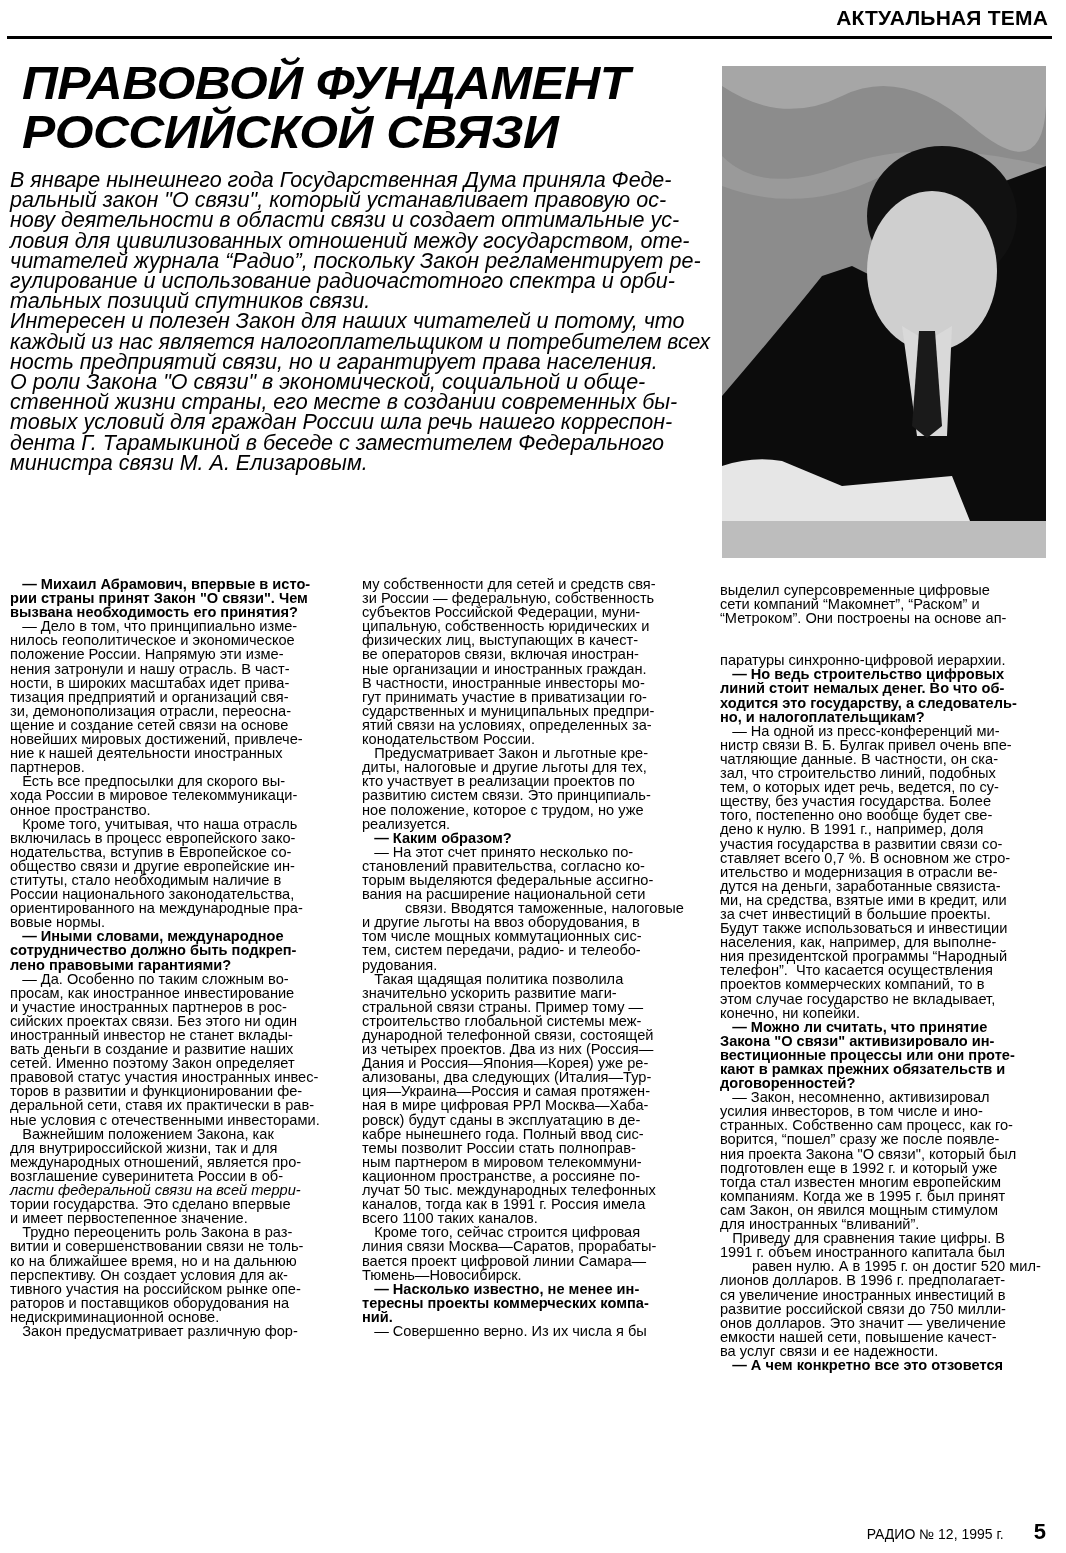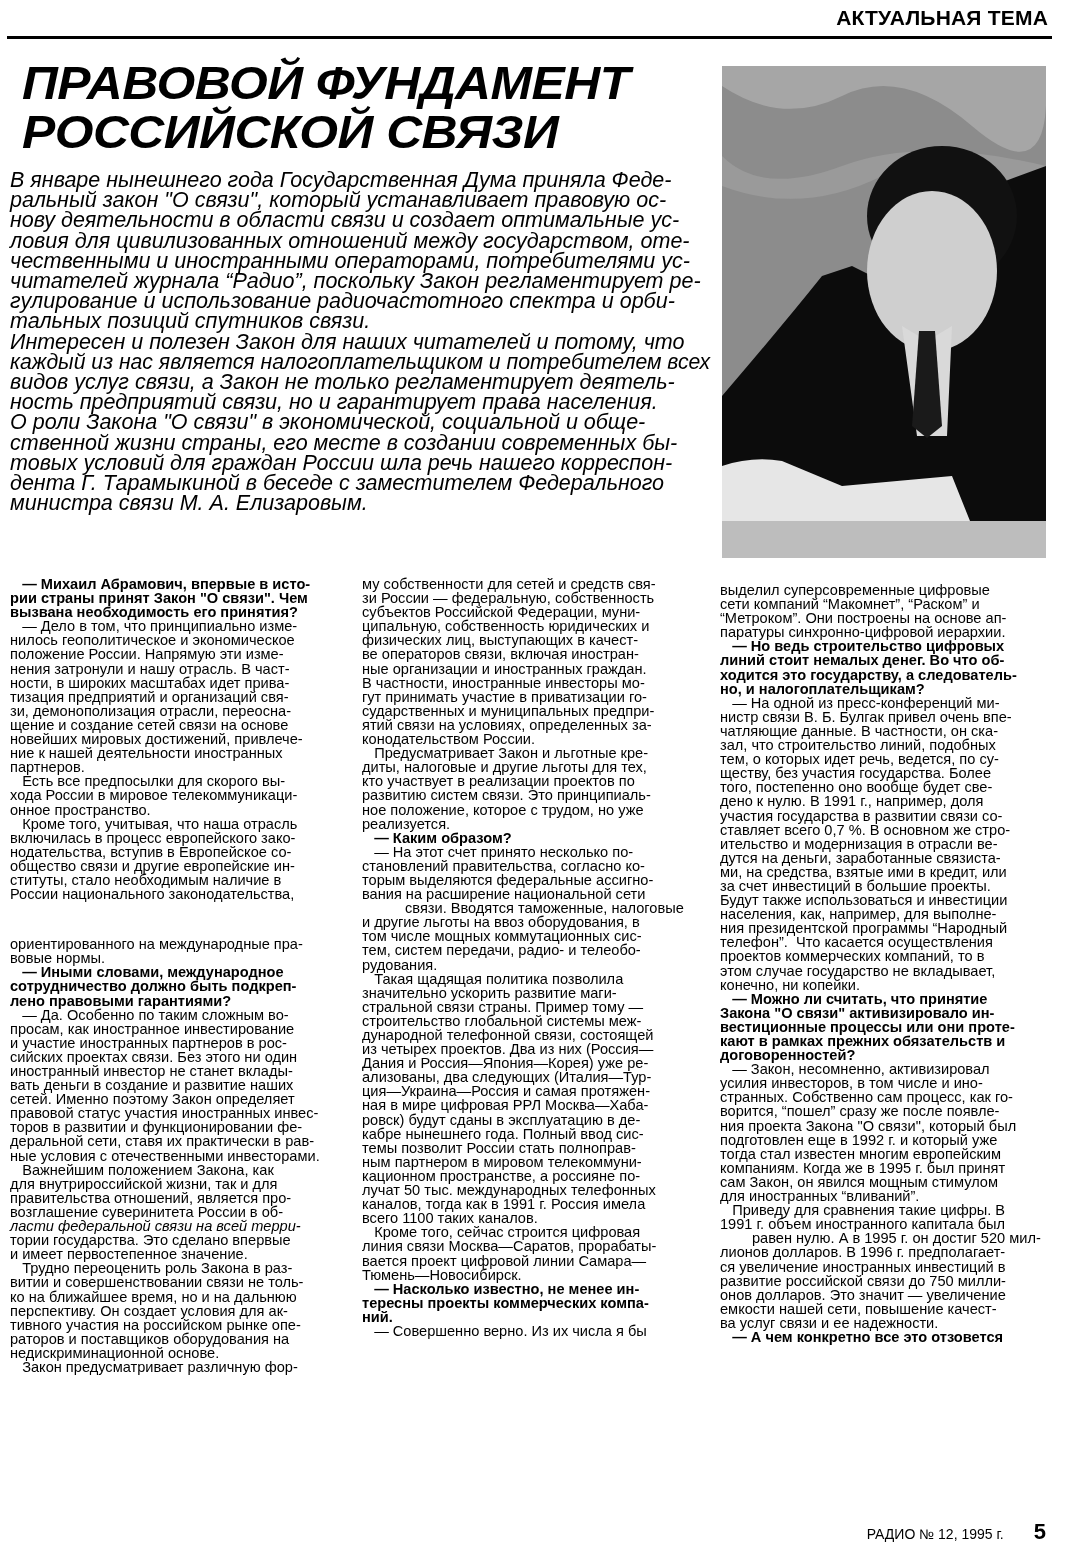--- a/index.html
+++ b/index.html
@@ -68,27 +68,25 @@
     <path d="M0 400 Q30 390 60 395 L120 420 L230 410 L250 460 L0 492Z" fill="#e6e6e6"></path>
     <path d="M0 455 L324 455 L324 492 L0 492Z" fill="#bdbdbd"></path>
   </svg>
 </div>
 
 <div class="intro" id="intro">
     <div><span style="display: inline-block; transform-origin: left top;">В январе нынешнего года Государственная Дума приняла Феде-</span></div>
     <div><span style="display: inline-block; transform-origin: left top;">ральный закон "О связи", который устанавливает правовую ос-</span></div>
     <div><span style="display: inline-block; transform-origin: left top;">нову деятельности в области связи и создает оптимальные ус-</span></div>
     <div><span style="display: inline-block; transform-origin: left top;">ловия для цивилизованных отношений между государством, оте-</span></div>
-    <div><span style="display: inline-block; transform-origin: left top;">чественными и иностранными операторами, потребителями ус-</span></div>
     <div><span style="display: inline-block; transform-origin: left top;">читателей журнала “Радио”, поскольку Закон регламентирует ре-</span></div>
     <div><span style="display: inline-block; transform-origin: left top;">гулирование и использование радиочастотного спектра и орби-</span></div>
     <div><span style="display: inline-block; transform-origin: left top;">тальных позиций спутников связи.</span></div>
     <div><span style="display: inline-block; transform-origin: left top;">Интересен и полезен Закон для наших читателей и потому, что</span></div>
     <div><span style="display: inline-block; transform-origin: left top; transform: scaleX(0.985894);">каждый из нас является налогоплательщиком и потребителем всех</span></div>
-    <div><span style="display: inline-block; transform-origin: left top;">видов услуг связи, а Закон не только регламентирует деятель-</span></div>
     <div><span style="display: inline-block; transform-origin: left top;">ность предприятий связи, но и гарантирует права населения.</span></div>
     <div><span style="display: inline-block; transform-origin: left top;">О роли Закона "О связи" в экономической, социальной и обще-</span></div>
     <div><span style="display: inline-block; transform-origin: left top;">ственной жизни страны, его месте в создании современных бы-</span></div>
     <div><span style="display: inline-block; transform-origin: left top;">товых условий для граждан России шла речь нашего корреспон-</span></div>
     <div><span style="display: inline-block; transform-origin: left top;">дента Г. Тарамыкиной в беседе с заместителем Федерального</span></div>
     <div><span style="display: inline-block; transform-origin: left top;">министра связи М. А. Елизаровым.</span></div>
   </div>
 
 <div class="col col1">
     <div class="ln b" style="white-space: pre;"><span style="display: inline-block; transform-origin: left top;">   — Михаил Абрамович, впервые в исто-</span></div>
@@ -107,39 +105,39 @@
     <div class="ln" style="white-space: pre;"><span style="display: inline-block; transform-origin: left top;">партнеров.</span></div>
     <div class="ln" style="white-space: pre;"><span style="display: inline-block; transform-origin: left top;">   Есть все предпосылки для скорого вы-</span></div>
     <div class="ln" style="white-space: pre;"><span style="display: inline-block; transform-origin: left top;">хода России в мировое телекоммуникаци-</span></div>
     <div class="ln" style="white-space: pre;"><span style="display: inline-block; transform-origin: left top;">онное пространство.</span></div>
     <div class="ln" style="white-space: pre;"><span style="display: inline-block; transform-origin: left top;">   Кроме того, учитывая, что наша отрасль</span></div>
     <div class="ln" style="white-space: pre;"><span style="display: inline-block; transform-origin: left top;">включилась в процесс европейского зако-</span></div>
     <div class="ln" style="white-space: pre;"><span style="display: inline-block; transform-origin: left top;">нодательства, вступив в Европейское со-</span></div>
     <div class="ln" style="white-space: pre;"><span style="display: inline-block; transform-origin: left top;">общество связи и другие европейские ин-</span></div>
     <div class="ln" style="white-space: pre;"><span style="display: inline-block; transform-origin: left top;">ституты, стало необходимым наличие в</span></div>
     <div class="ln" style="white-space: pre;"><span style="display: inline-block; transform-origin: left top;">России национального законодательства,</span></div>
-    <div class="ln" style="white-space: pre; margin-top: 36px;"><span style="display: inline-block; transform-origin: left top;">ориентированного на международные пра-</span></div>
+    <div class="ln" style="white-space: pre;"><span style="display: inline-block; transform-origin: left top;">ориентированного на международные пра-</span></div>
     <div class="ln" style="white-space: pre;"><span style="display: inline-block; transform-origin: left top;">вовые нормы.</span></div>
     <div class="ln b" style="white-space: pre;"><span style="display: inline-block; transform-origin: left top;">   — Иными словами, международное</span></div>
     <div class="ln b" style="white-space: pre;"><span style="display: inline-block; transform-origin: left top;">сотрудничество должно быть подкреп-</span></div>
     <div class="ln b" style="white-space: pre;"><span style="display: inline-block; transform-origin: left top;">лено правовыми гарантиями?</span></div>
     <div class="ln" style="white-space: pre;"><span style="display: inline-block; transform-origin: left top;">   — Да. Особенно по таким сложным во-</span></div>
     <div class="ln" style="white-space: pre;"><span style="display: inline-block; transform-origin: left top;">просам, как иностранное инвестирование</span></div>
     <div class="ln" style="white-space: pre;"><span style="display: inline-block; transform-origin: left top;">и участие иностранных партнеров в рос-</span></div>
     <div class="ln" style="white-space: pre;"><span style="display: inline-block; transform-origin: left top;">сийских проектах связи. Без этого ни один</span></div>
     <div class="ln" style="white-space: pre;"><span style="display: inline-block; transform-origin: left top;">иностранный инвестор не станет вклады-</span></div>
     <div class="ln" style="white-space: pre;"><span style="display: inline-block; transform-origin: left top;">вать деньги в создание и развитие наших</span></div>
     <div class="ln" style="white-space: pre;"><span style="display: inline-block; transform-origin: left top;">сетей. Именно поэтому Закон определяет</span></div>
     <div class="ln" style="white-space: pre;"><span style="display: inline-block; transform-origin: left top;">правовой статус участия иностранных инвес-</span></div>
     <div class="ln" style="white-space: pre;"><span style="display: inline-block; transform-origin: left top;">торов в развитии и функционировании фе-</span></div>
     <div class="ln" style="white-space: pre;"><span style="display: inline-block; transform-origin: left top;">деральной сети, ставя их практически в рав-</span></div>
     <div class="ln" style="white-space: pre;"><span style="display: inline-block; transform-origin: left top;">ные условия с отечественными инвесторами.</span></div>
     <div class="ln" style="white-space: pre;"><span style="display: inline-block; transform-origin: left top;">   Важнейшим положением Закона, как</span></div>
     <div class="ln" style="white-space: pre;"><span style="display: inline-block; transform-origin: left top;">для внутрироссийской жизни, так и для</span></div>
-    <div class="ln" style="white-space: pre;"><span style="display: inline-block; transform-origin: left top;">правительства отношений, является про-</span></div>
+    <div class="ln" style="white-space: pre;"><span style="display: inline-block; transform-origin: left top;">международных отношений, является про-</span></div>
     <div class="ln" style="white-space: pre;"><span style="display: inline-block; transform-origin: left top;">возглашение суверинитета России в об-</span></div>
     <div class="ln" style="white-space: pre;"><span style="display: inline-block; transform-origin: left top; font-style: italic;">ласти федеральной связи на всей терри-</span></div>
     <div class="ln" style="white-space: pre;"><span style="display: inline-block; transform-origin: left top;">тории государства. Это сделано впервые</span></div>
     <div class="ln" style="white-space: pre;"><span style="display: inline-block; transform-origin: left top;">и имеет первостепенное значение.</span></div>
     <div class="ln" style="white-space: pre;"><span style="display: inline-block; transform-origin: left top;">   Трудно переоценить роль Закона в раз-</span></div>
     <div class="ln" style="white-space: pre;"><span style="display: inline-block; transform-origin: left top;">витии и совершенствовании связи не толь-</span></div>
     <div class="ln" style="white-space: pre;"><span style="display: inline-block; transform-origin: left top;">ко на ближайшее время, но и на дальнюю</span></div>
     <div class="ln" style="white-space: pre;"><span style="display: inline-block; transform-origin: left top;">перспективу. Он создает условия для ак-</span></div>
     <div class="ln" style="white-space: pre;"><span style="display: inline-block; transform-origin: left top;">тивного участия на российском рынке опе-</span></div>
     <div class="ln" style="white-space: pre;"><span style="display: inline-block; transform-origin: left top;">раторов и поставщиков оборудования на</span></div>
@@ -199,21 +197,21 @@
     <div class="ln" style="white-space: pre;"><span style="display: inline-block; transform-origin: left top;">Тюмень—Новосибирск.</span></div>
     <div class="ln b" style="white-space: pre;"><span style="display: inline-block; transform-origin: left top;">   — Насколько известно, не менее ин-</span></div>
     <div class="ln b" style="white-space: pre;"><span style="display: inline-block; transform-origin: left top;">тересны проекты коммерческих компа-</span></div>
     <div class="ln b" style="white-space: pre;"><span style="display: inline-block; transform-origin: left top;">ний.</span></div>
     <div class="ln" style="white-space: pre;"><span style="display: inline-block; transform-origin: left top;">   — Совершенно верно. Из их числа я бы</span></div>
   </div>
 <div class="col col3">
     <div class="ln" style="white-space: pre;"><span style="display: inline-block; transform-origin: left top;">выделил суперсовременные цифровые</span></div>
     <div class="ln" style="white-space: pre;"><span style="display: inline-block; transform-origin: left top;">сети компаний “Макомнет”, “Раском” и</span></div>
     <div class="ln" style="white-space: pre;"><span style="display: inline-block; transform-origin: left top;">“Метроком”. Они построены на основе ап-</span></div>
-    <div class="ln" style="white-space: pre;"><span style="display: inline-block; transform-origin: left top;">паратуры синхронно-цифровой иерархии.</span></div>
+    <div class="ln" style="white-space: pre; margin-top: 28px;"><span style="display: inline-block; transform-origin: left top;">паратуры синхронно-цифровой иерархии.</span></div>
     <div class="ln b" style="white-space: pre;"><span style="display: inline-block; transform-origin: left top;">   — Но ведь строительство цифровых</span></div>
     <div class="ln b" style="white-space: pre;"><span style="display: inline-block; transform-origin: left top;">линий стоит немалых денег. Во что об-</span></div>
     <div class="ln b" style="white-space: pre;"><span style="display: inline-block; transform-origin: left top;">ходится это государству, а следователь-</span></div>
     <div class="ln b" style="white-space: pre;"><span style="display: inline-block; transform-origin: left top;">но, и налогоплательщикам?</span></div>
     <div class="ln" style="white-space: pre;"><span style="display: inline-block; transform-origin: left top;">   — На одной из пресс-конференций ми-</span></div>
     <div class="ln" style="white-space: pre;"><span style="display: inline-block; transform-origin: left top;">нистр связи В. Б. Булгак привел очень впе-</span></div>
     <div class="ln" style="white-space: pre;"><span style="display: inline-block; transform-origin: left top;">чатляющие данные. В частности, он ска-</span></div>
     <div class="ln" style="white-space: pre;"><span style="display: inline-block; transform-origin: left top;">зал, что строительство линий, подобных</span></div>
     <div class="ln" style="white-space: pre;"><span style="display: inline-block; transform-origin: left top;">тем, о которых идет речь, ведется, по су-</span></div>
     <div class="ln" style="white-space: pre;"><span style="display: inline-block; transform-origin: left top;">ществу, без участия государства. Более</span></div>

